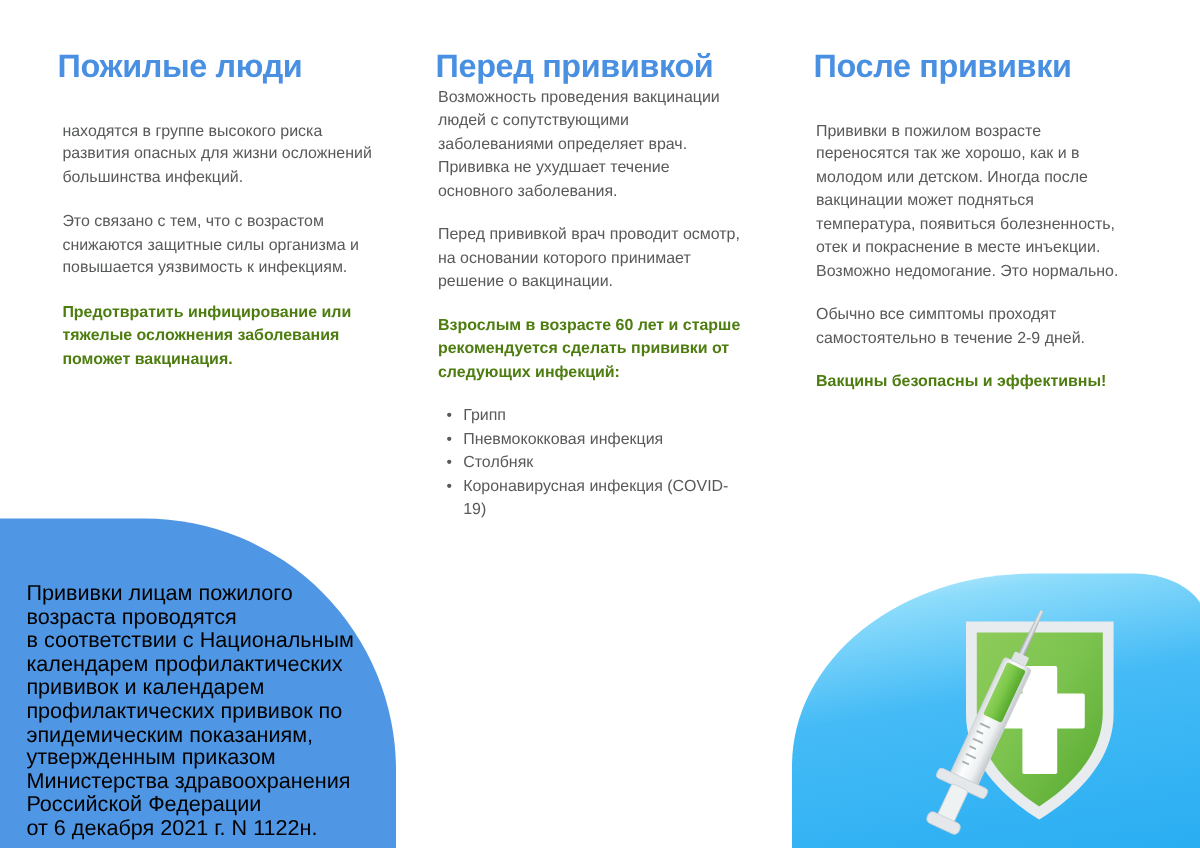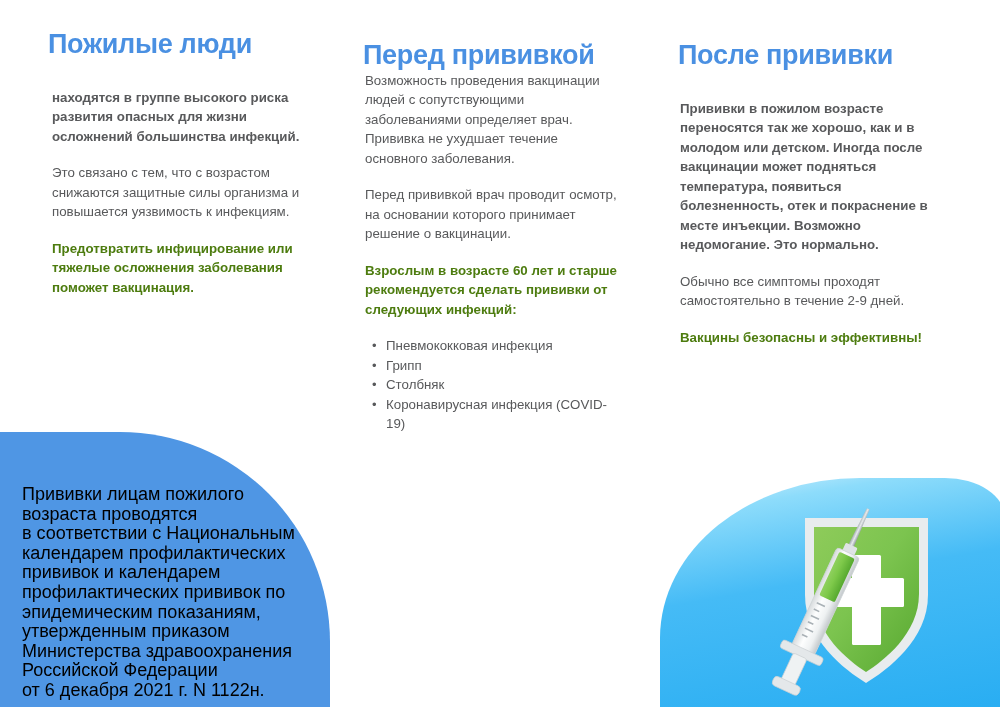--- a/index.html
+++ b/index.html
@@ -56,31 +56,31 @@
 
   h1.heading {
     margin: 0;
     padding: 0;
     color: #4a90e2;
     font-size: 27px;
     font-weight: bold;
     letter-spacing: -0.3px;
     line-height: 1.1;
   }
-  .col-1 h1.heading { margin-top: 30px; margin-left: -4px; }
+  .col-1 h1.heading { margin-top: 41px; margin-left: -4px; }
   .col-2 h1.heading { margin-top: 41px; margin-left: -2px; }
   .col-3 h1.heading { margin-top: 41px; margin-left: -2px; }
 
   p.body {
     margin: 0 0 17px 0;
     color: #58595b;
     font-size: 13.3px;
     line-height: 19.5px;
   }
-  p.body.first { margin-top: 28px; font-weight: bold; }
+  p.body.first { margin-top: 28px; }
 
   p.accent {
     margin: 0 0 17px 0;
     color: #4d7c0f;
     font-size: 13.3px;
     font-weight: bold;
     line-height: 19.5px;
   }
 
   ul.inf-list {
@@ -143,22 +143,22 @@
     <p class="body">Это связано с тем, что с возрастом снижаются защитные силы организма и повышается уязвимость к инфекциям.</p>
     <p class="accent">Предотвратить инфицирование или тяжелые осложнения заболевания поможет вакцинация.</p>
   </div>
 
   <div class="col col-2">
     <h1 class="heading">Перед прививкой</h1>
     <p class="body">Возможность проведения вакцинации людей с сопутствующими заболеваниями определяет врач. Прививка не ухудшает течение основного заболевания.</p>
     <p class="body">Перед прививкой врач проводит осмотр, на основании которого принимает решение о вакцинации.</p>
     <p class="accent">Взрослым в возрасте 60 лет и старше рекомендуется сделать прививки от следующих инфекций:</p>
     <ul class="inf-list">
+      <li>Грипп</li>
       <li>Пневмококковая инфекция</li>
-      <li>Грипп</li>
       <li>Столбняк</li>
       <li>Коронавирусная инфекция (COVID-19)</li>
     </ul>
   </div>
 
   <div class="col col-3">
     <h1 class="heading">После прививки</h1>
     <p class="body first">Прививки в пожилом возрасте переносятся так же хорошо, как и в молодом или детском. Иногда после вакцинации может подняться температура, появиться болезненность, отек и покраснение в месте инъекции. Возможно недомогание. Это нормально.</p>
     <p class="body">Обычно все симптомы проходят самостоятельно в течение 2-9 дней.</p>
     <p class="accent">Вакцины безопасны и эффективны!</p>

